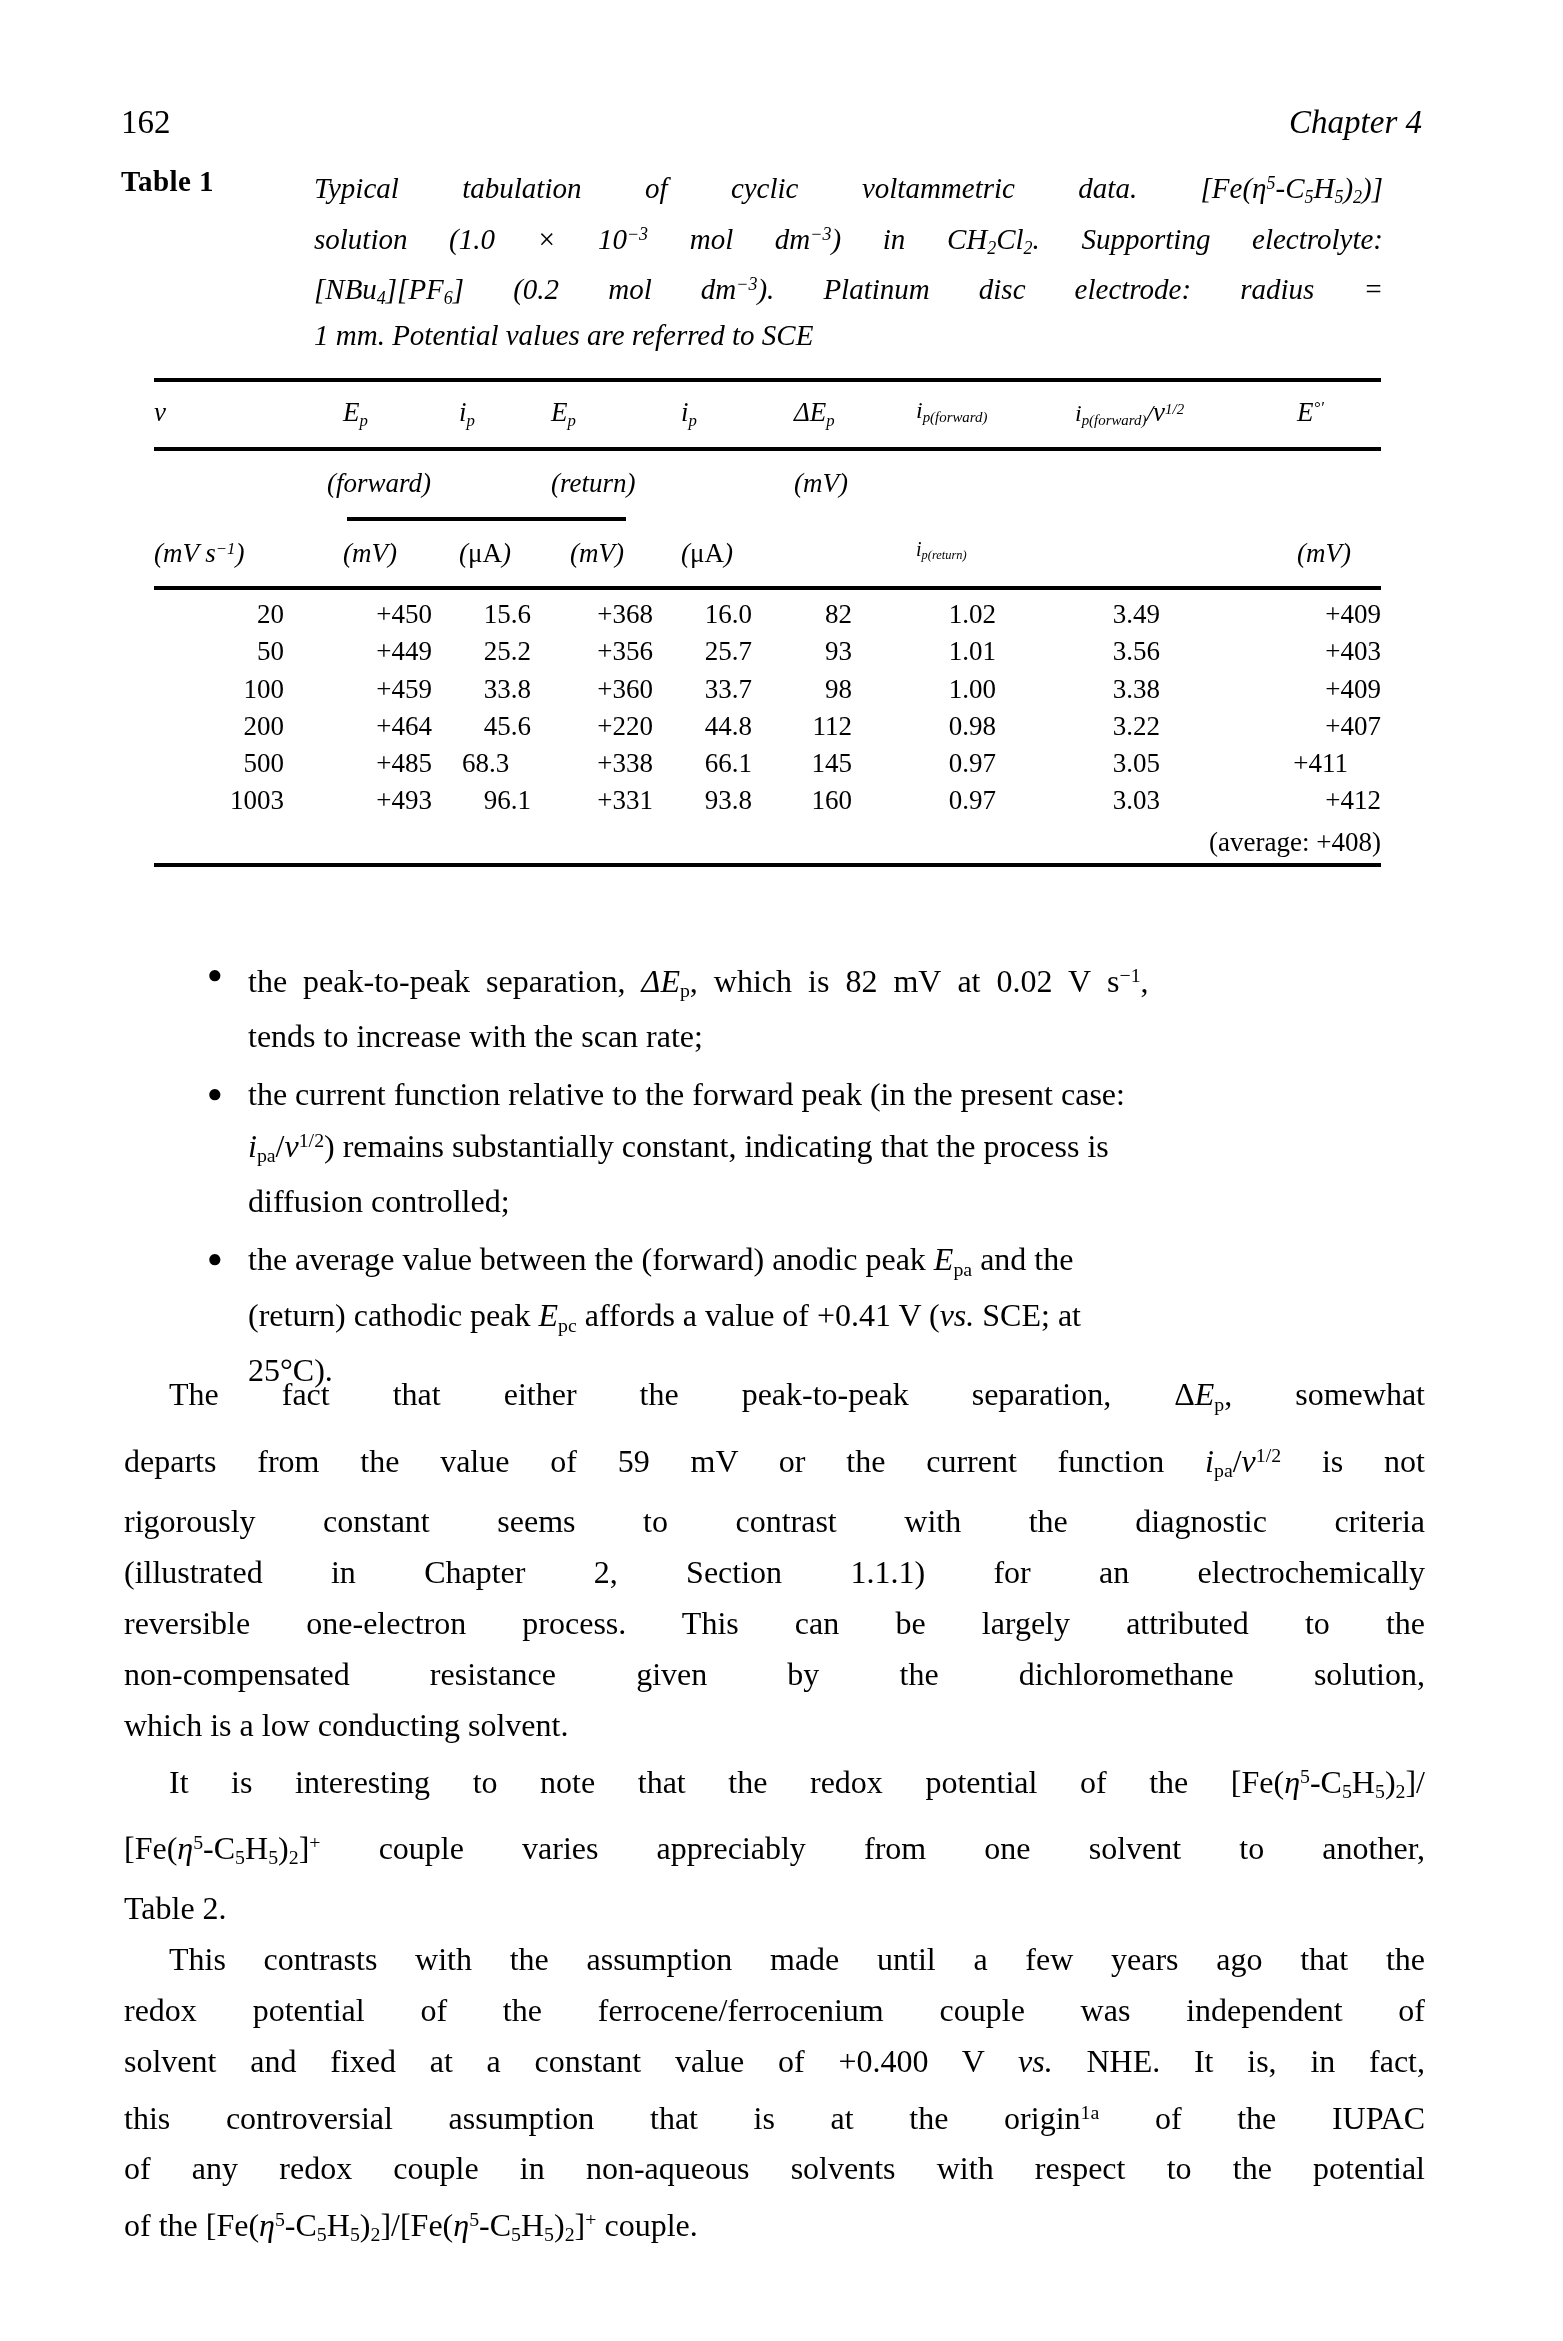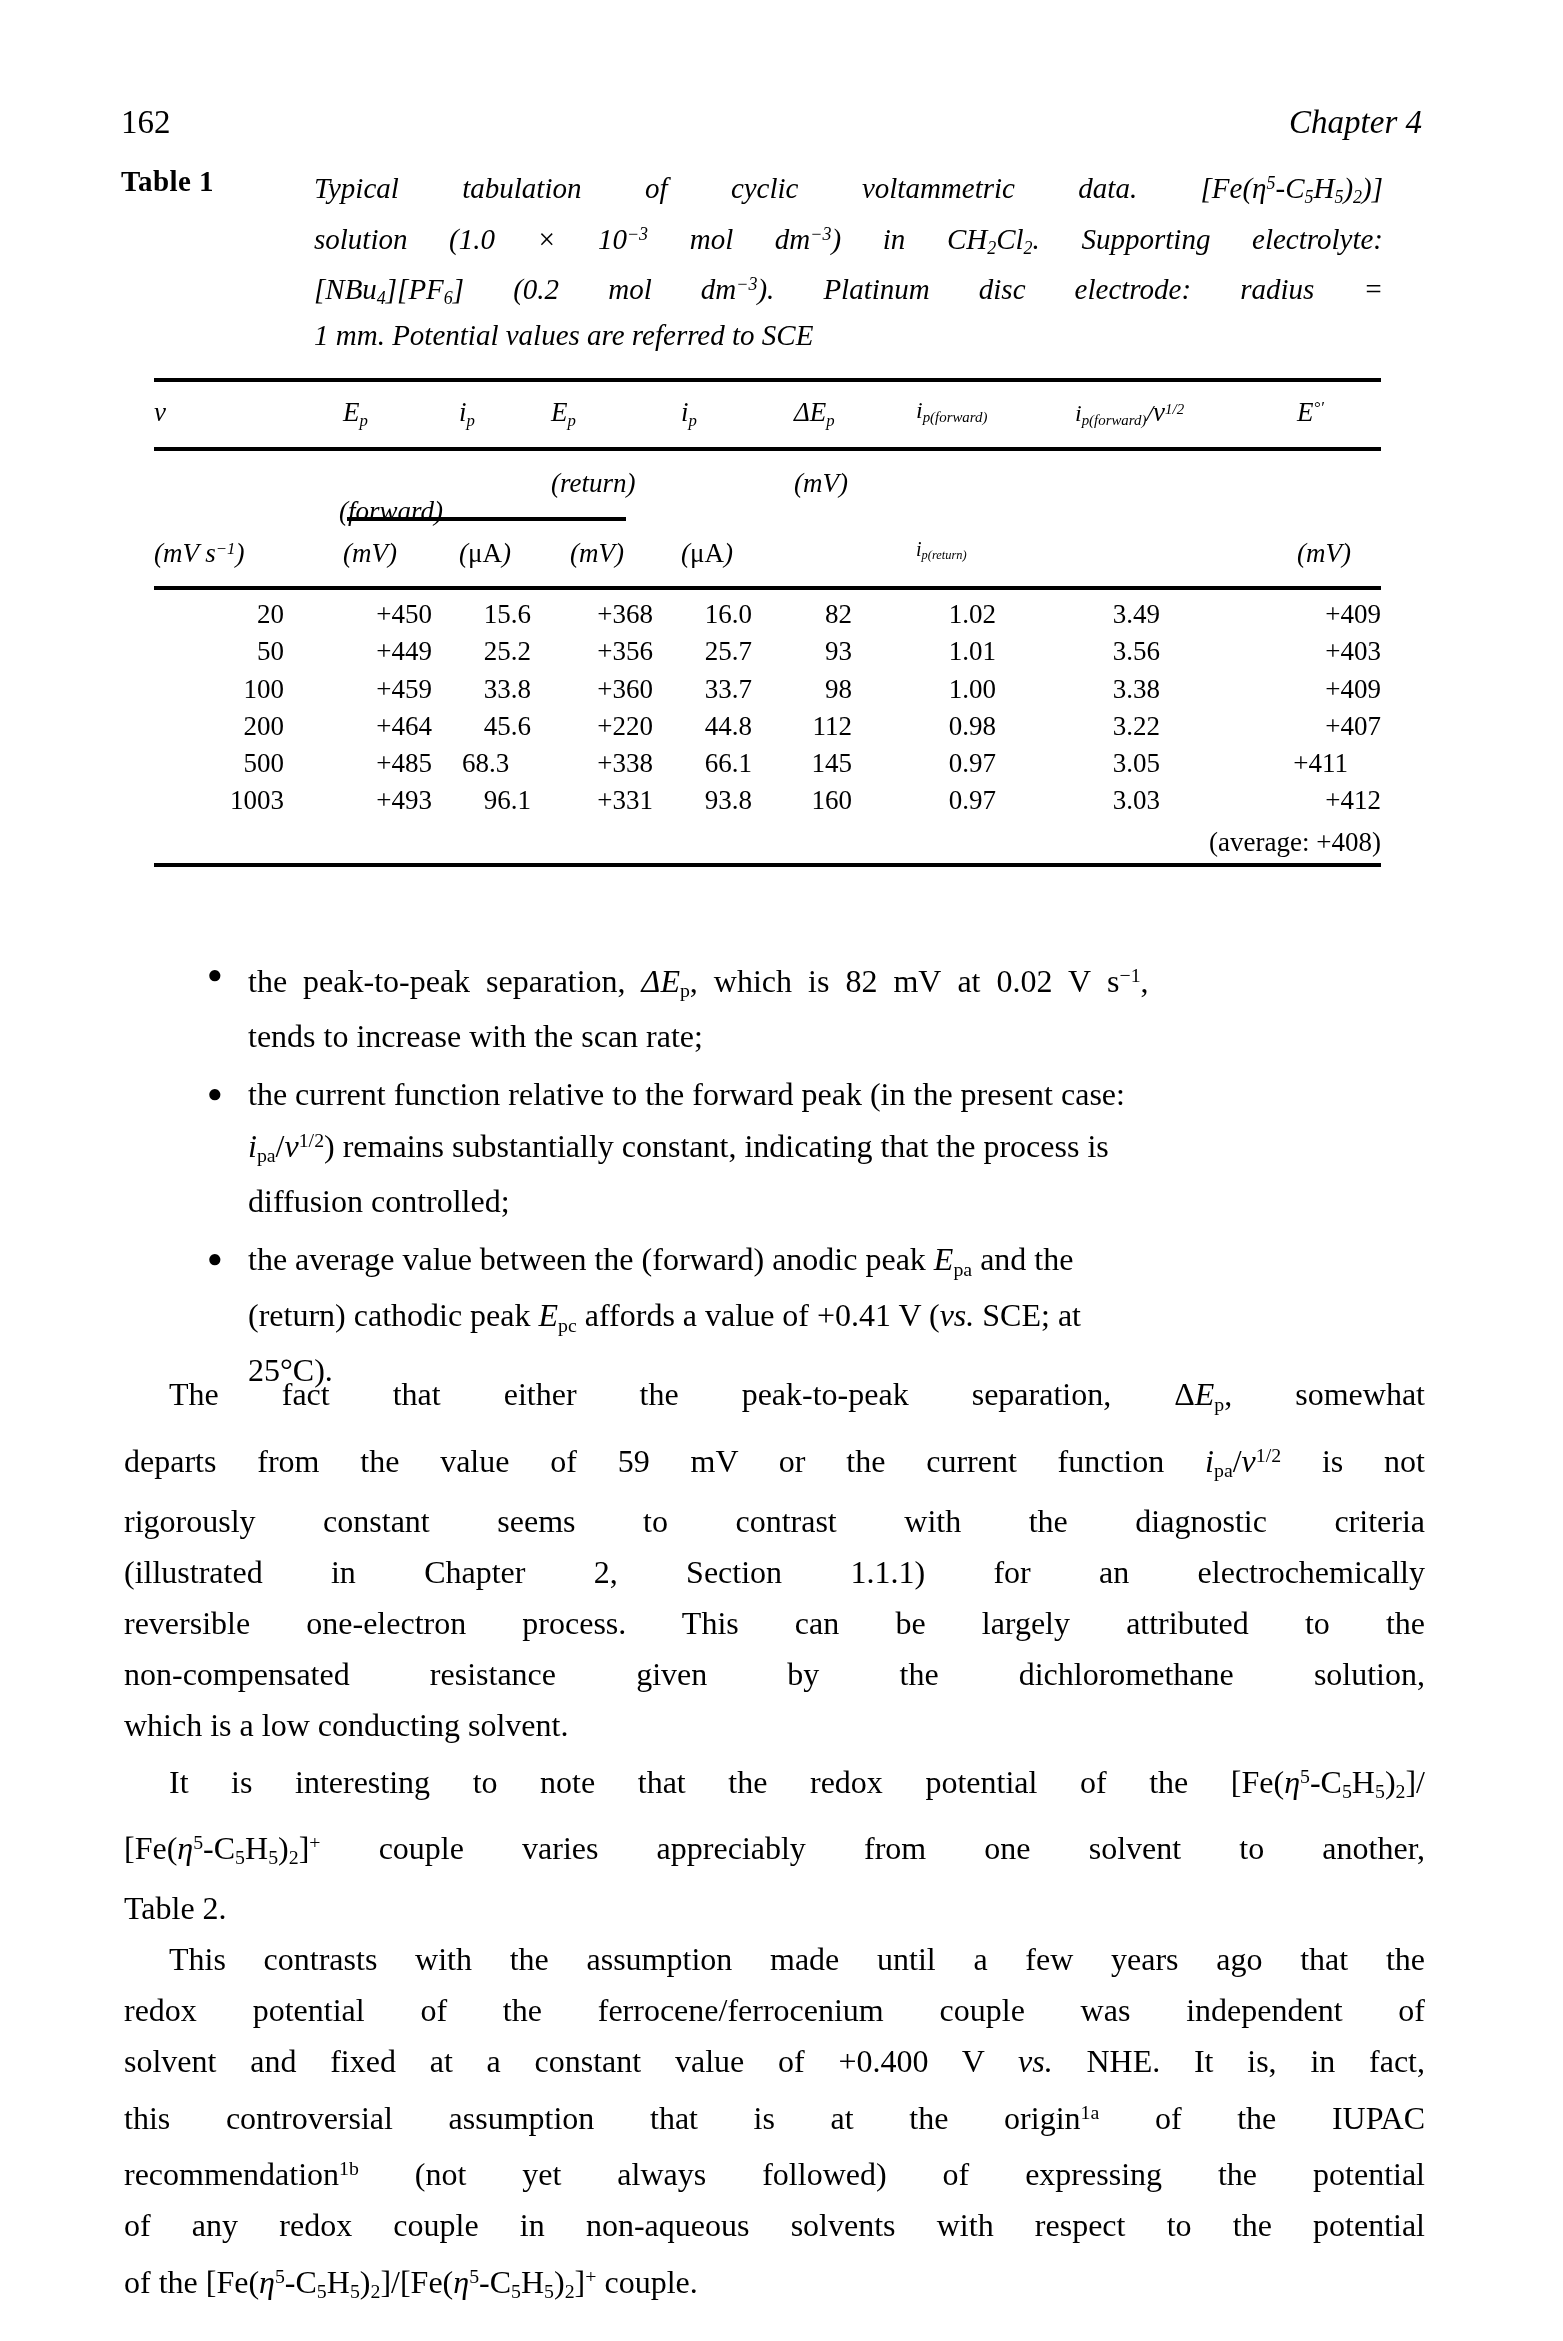--- a/index.html
+++ b/index.html
@@ -171,21 +171,21 @@
     <span class="hdrow ital" style="left:527px; top:0px;">i<sub>p</sub></span>
     <span class="hdrow ital" style="left:640px; top:0px;">ΔE<sub>p</sub></span>
     <span class="hdrow ital" style="left:762px; top:0px; font-size:24px;">i<sub>p(forward)</sub></span>
     <span class="hdrow ital" style="left:921px; top:0px; font-size:24px;">i<sub>p(forward)</sub>/<span style="font-size:27px;">v</span><sup>1/2</sup></span>
     <span class="hdrow ital" style="left:1143px; top:0px;">E<sup>°′</sup></span>
   </div>
 
   <div class="rule" style="left:154px; top:447px; width:1227px; height:3.5px;"></div>
 
   <div class="tbl" style="top:468px; left:154px;">
-    <span class="hdrow ital" style="left:185px; top:0px;margin-top:28px;">(forward)</span>
+    <span class="hdrow ital" style="left:173px; top:0px;">(forward)</span>
     <span class="hdrow ital" style="left:397px; top:0px;">(return)</span>
     <span class="hdrow ital" style="left:640px; top:0px;">(mV)</span>
   </div>
 
   <div class="rule" style="left:347px; top:517px; width:279px; height:3.5px;"></div>
 
   <div class="tbl" style="top:538px; left:154px;">
     <span class="hdrow ital" style="left:0px; top:0px;">(mV s<sup>−1</sup>)</span>
     <span class="hdrow ital" style="left:189px; top:0px;">(mV)</span>
     <span class="hdrow" style="left:305px; top:0px;"><span class="ital">(</span>μA<span class="ital">)</span></span>
@@ -316,21 +316,20 @@
       <span class="ln"><span class="indent"></span>It is interesting to note that the redox potential of the [Fe(<span class="mathit">η</span><sup>5</sup>-C<sub>5</sub>H<sub>5</sub>)<sub>2</sub>]/</span>
       <span class="ln">[Fe(<span class="mathit">η</span><sup>5</sup>-C<sub>5</sub>H<sub>5</sub>)<sub>2</sub>]<sup>+</sup> couple varies appreciably from one solvent to another,</span>
       <span class="ln last">Table 2.</span>
     </p>
 
     <p class="para">
       <span class="ln"><span class="indent"></span>This contrasts with the assumption made until a few years ago that the</span>
       <span class="ln">redox potential of the ferrocene/ferrocenium couple was independent of</span>
       <span class="ln">solvent and fixed at a constant value of +0.400 V <span class="mathit">vs.</span> NHE. It is, in fact,</span>
       <span class="ln">this controversial assumption that is at the origin<sup>1a</sup> of the IUPAC</span>
-      <span class="ln">recommendation<sup>1b</sup> (not yet always followed) of expressing the potential</span>
       <span class="ln">of any redox couple in non-aqueous solvents with respect to the potential</span>
       <span class="ln last">of the [Fe(<span class="mathit">η</span><sup>5</sup>-C<sub>5</sub>H<sub>5</sub>)<sub>2</sub>]/[Fe(<span class="mathit">η</span><sup>5</sup>-C<sub>5</sub>H<sub>5</sub>)<sub>2</sub>]<sup>+</sup> couple.</span>
     </p>
 
   </div>
 
 </div>
 
 
 </body></html>

